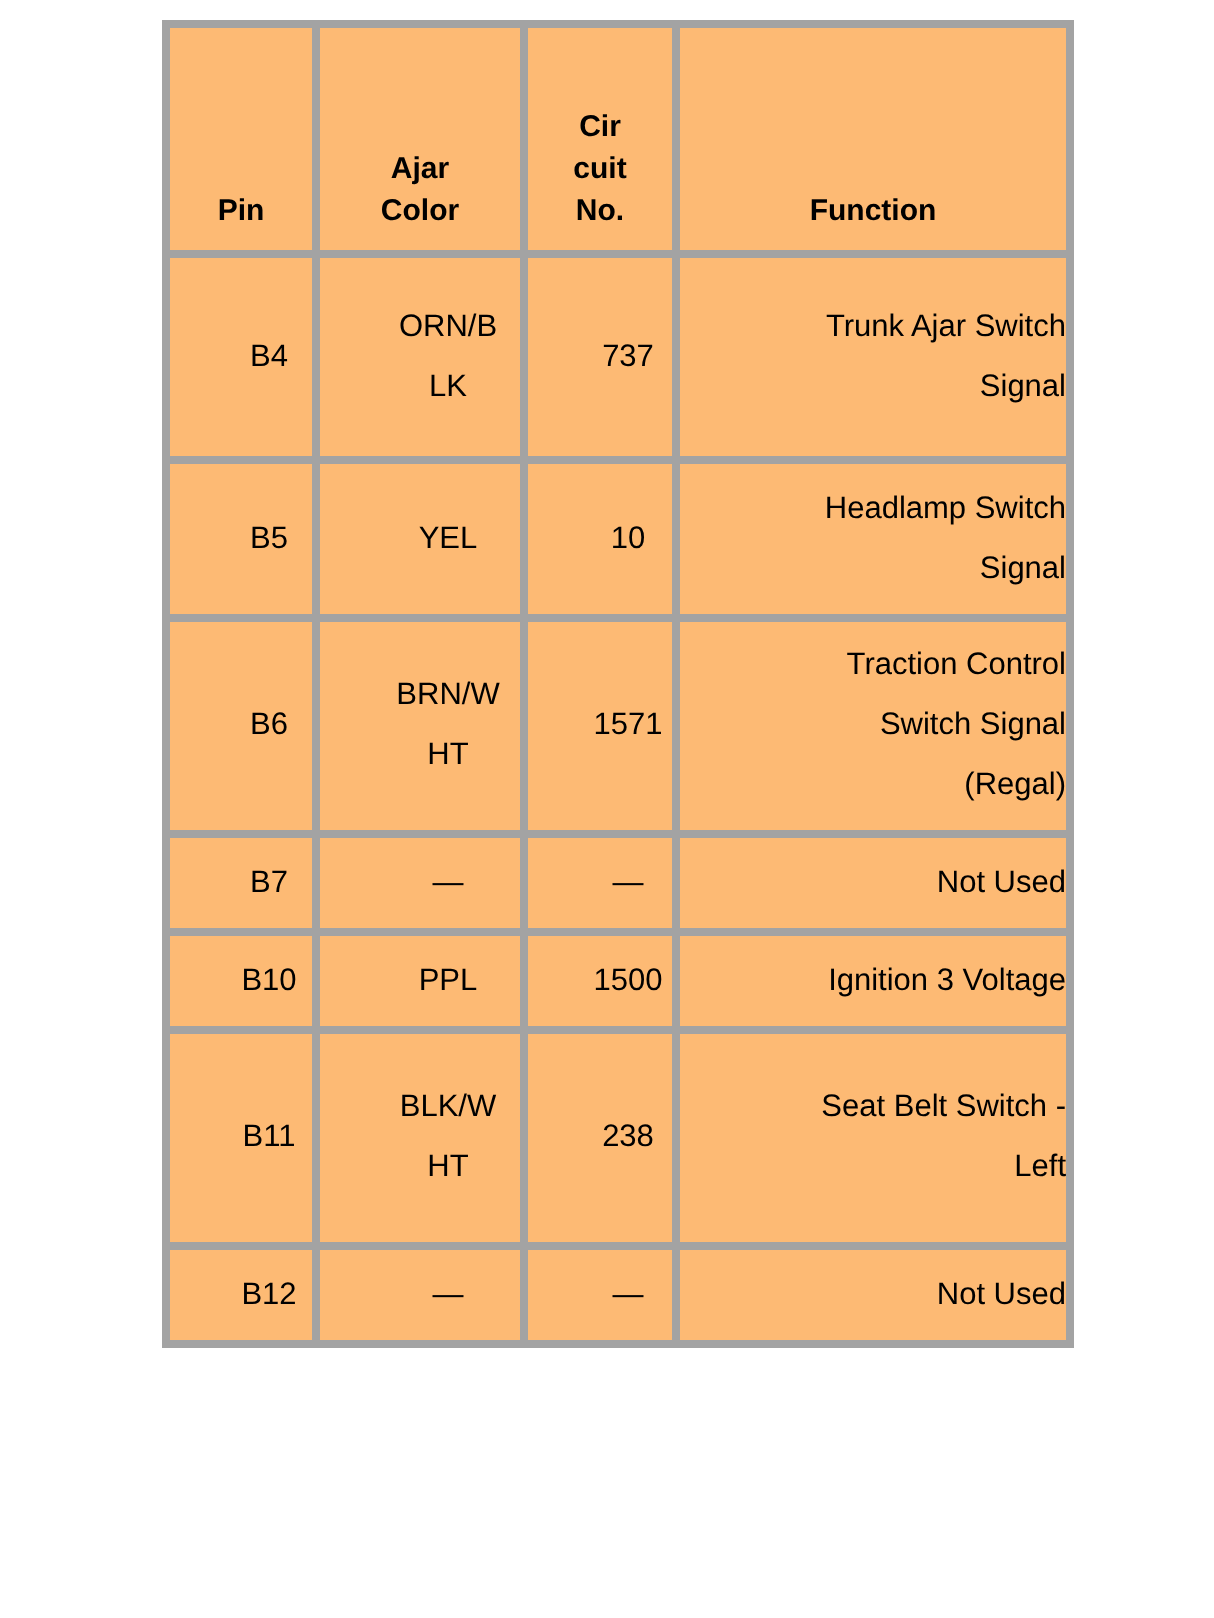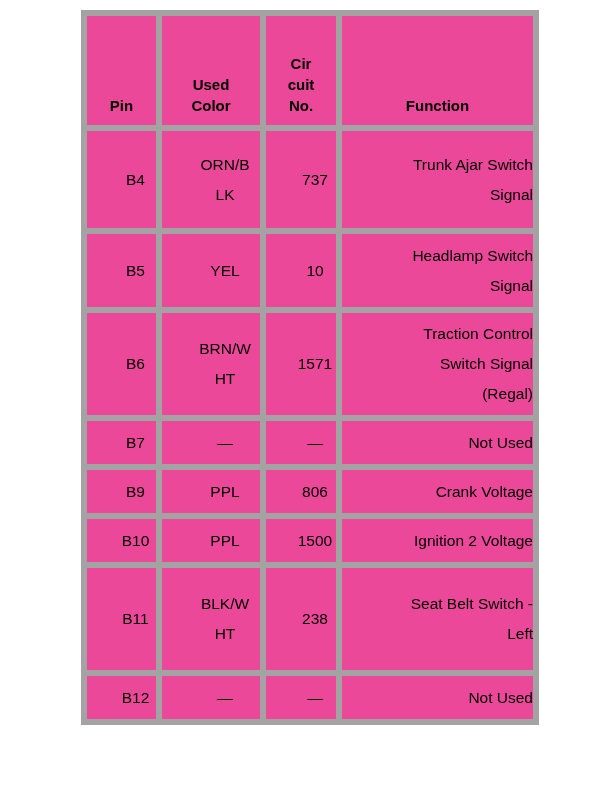--- a/index.html
+++ b/index.html
@@ -24,23 +24,23 @@
     position: absolute;
     left: 81px;
     top: 10px;
     width: 452px;
     border-collapse: collapse;
     table-layout: fixed;
     background: #ffffff;
   }
   .pinout-table th,
   .pinout-table td {
-    border: 6px solid #a3a3a3;
+    border: 4px solid #a3a3a3;
     padding: 0;
-    background: #ec4899;
+    background: #fdba74;
   }
   col.col-pin    { width: 75px; }
   col.col-color  { width: 104px; }
   col.col-circ   { width: 76px; }
   col.col-func   { width: 197px; }
 
   
   thead tr { height: 115px; }
   .pinout-table th {
     vertical-align: bottom;
@@ -94,21 +94,21 @@
       <col class="col-color">
       <col class="col-circ">
       <col class="col-func">
     </colgroup>
     <thead>
       <tr>
         <th>
           <span class="hdr-stack">Pin</span>
         </th>
         <th>
-          <span class="hdr-stack">Used
+          <span class="hdr-stack">Ajar
 Color</span>
         </th>
         <th>
           <span class="hdr-stack">Cir
 cuit
 No.</span>
         </th>
         <th>
           <span class="hdr-stack">Function</span>
         </th>
@@ -172,44 +172,30 @@
           </td>
           <td class="cell-center">
             <span class="wrap">—</span>
           </td>
           <td class="cell-func">
             <span class="wrap">Not Used</span>
           </td>
         </tr>
         <tr class="rh-1">
           <td class="cell-center">
-            <span class="wrap">B9</span>
+            <span class="wrap">B10</span>
           </td>
           <td class="cell-center">
             <span class="wrap">PPL</span>
           </td>
           <td class="cell-center">
-            <span class="wrap">806</span>
-          </td>
-          <td class="cell-func">
-            <span class="wrap">Crank Voltage</span>
-          </td>
-        </tr>
-        <tr class="rh-1">
-          <td class="cell-center">
-            <span class="wrap">B10</span>
-          </td>
-          <td class="cell-center">
-            <span class="wrap">PPL</span>
-          </td>
-          <td class="cell-center">
             <span class="wrap">1500</span>
           </td>
           <td class="cell-func">
-            <span class="wrap">Ignition 2 Voltage</span>
+            <span class="wrap">Ignition 3 Voltage</span>
           </td>
         </tr>
         <tr class="rh-3b">
           <td class="cell-center">
             <span class="wrap">B11</span>
           </td>
           <td class="cell-center">
             <span class="wrap">BLK/W
 HT</span>
           </td>

